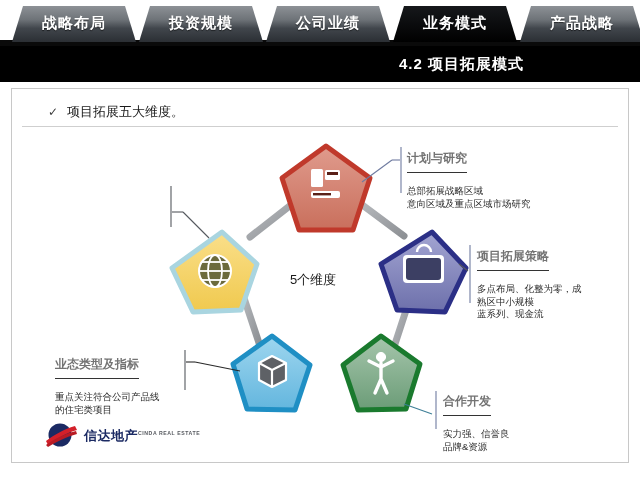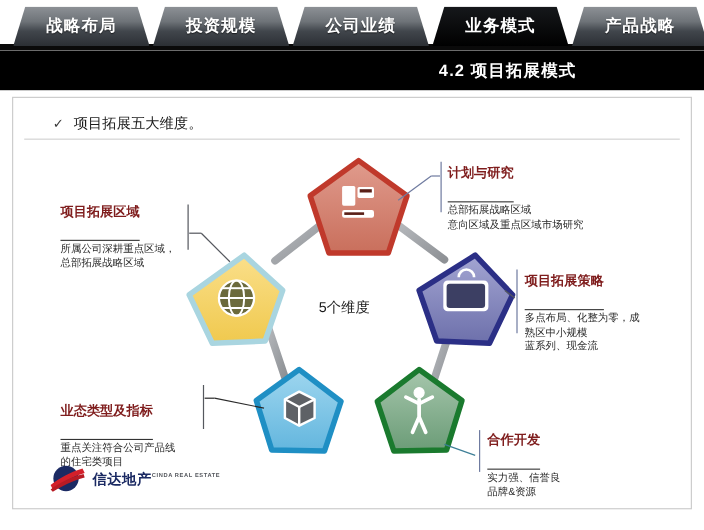--- a/index.html
+++ b/index.html
@@ -65,32 +65,32 @@
   .hrule{
     position:absolute;left:22px;top:126px;width:596px;height:1px;
     background:#cfcfcf;
   }
   
   .diagram{position:absolute;left:0;top:0;width:640px;height:482px;pointer-events:none;}
   .diagram *{pointer-events:auto;}
   
   .callout{position:absolute;}
   .callout .c-title{
-    font-size:12px;font-weight:bold;color:#7f1d1d;
+    font-size:12px;font-weight:bold;color:#737373;
     border-bottom:1.4px solid #333;display:inline-block;
-    padding-bottom:18px;margin-bottom:2px;line-height:1.25;
+    padding-bottom:6px;margin-bottom:12px;line-height:1.25;
   }
   .callout .c-line{
     font-size:9.5px;color:#2a2a2a;line-height:1.34;white-space:nowrap;
   }
   #callout-plan{left:407px;top:148px;}
   #callout-strategy{left:477px;top:246px;}
   #callout-coop{left:443px;top:391px;}
   #callout-area{left:55px;top:183px;}
-  #callout-type{left:55px;top:364px;}
+  #callout-type{left:55px;top:354px;}
   
   .center-label{
     position:absolute;left:258px;top:271px;width:110px;
     text-align:center;font-size:13px;color:#1a1a1a;
   }
   
   .logo{
     position:absolute;left:42px;top:422px;
     display:flex;align-items:center;gap:6px;
   }
@@ -260,25 +260,20 @@
     <div class="c-line">品牌&amp;资源</div>
   </div>
 
   <div class="callout" id="callout-strategy">
     <div class="c-title">项目拓展策略</div>
     <div class="c-line">多点布局、化整为零，成</div>
     <div class="c-line">熟区中小规模</div>
     <div class="c-line">蓝系列、现金流</div>
   </div>
 
-  <div class="callout" id="callout-area">
-    <div class="c-title">项目拓展区域</div>
-    <div class="c-line">所属公司深耕重点区域，</div>
-    <div class="c-line">总部拓展战略区域</div>
-  </div>
 
   <div class="callout" id="callout-type">
     <div class="c-title">业态类型及指标</div>
     <div class="c-line">重点关注符合公司产品线</div>
     <div class="c-line">的住宅类项目</div>
   </div>
 
   <div class="logo">
     <svg width="36" height="26" viewBox="0 0 36 26">
       <circle cx="18" cy="13" r="11.5" fill="#1b2a63"></circle>

